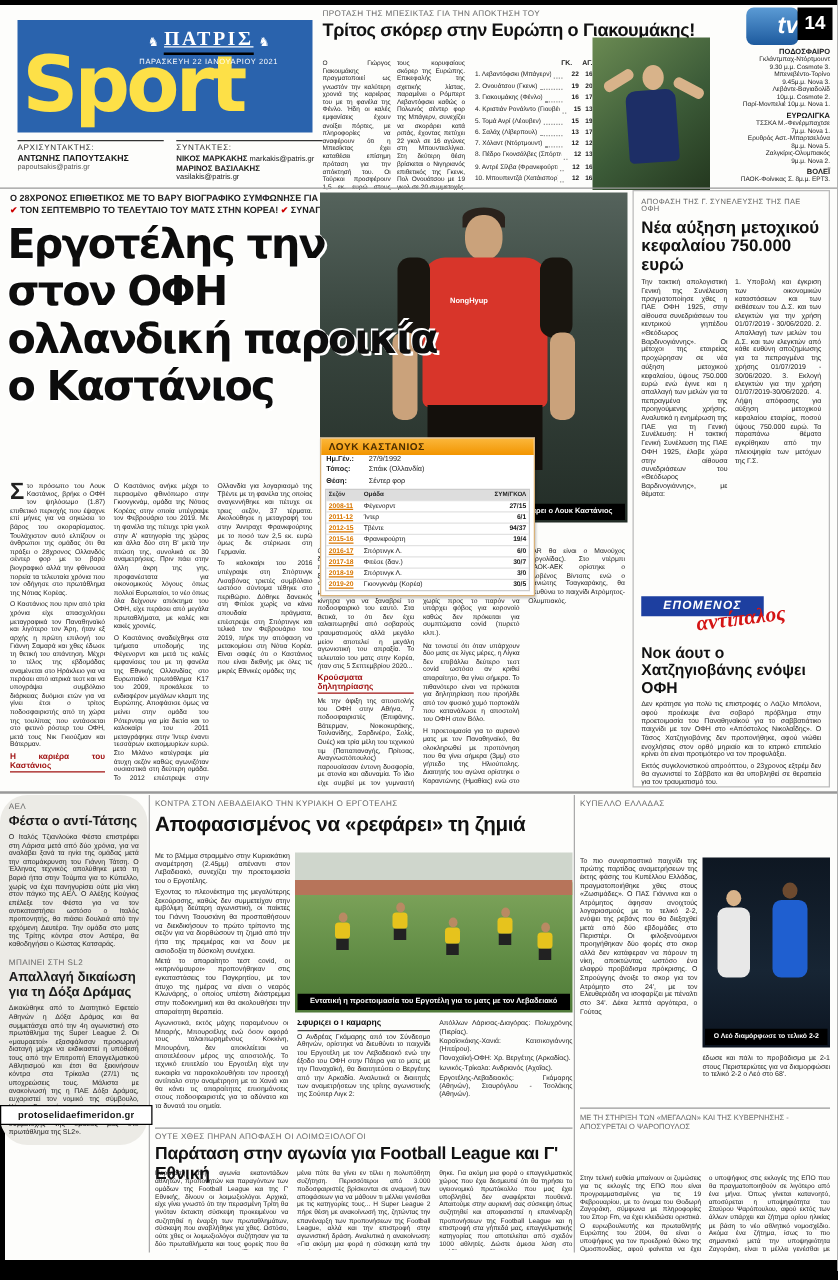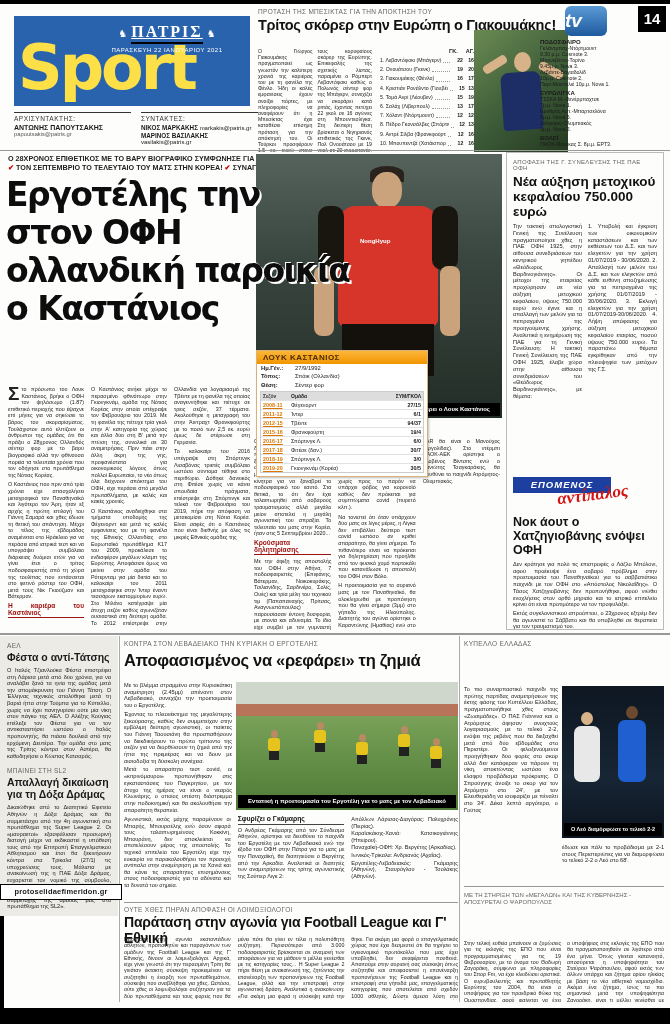--- a/index.html
+++ b/index.html
@@ -36,21 +36,21 @@
   .sc-name{white-space:nowrap;overflow:hidden;}
   .sc-lead{flex:1;border-bottom:1px dotted #999;margin:0 2px 2px 2px;min-width:3px;}
   .sc-num{width:11px;text-align:right;font-weight:bold;}
   .ts-photo{position:absolute;left:216px;top:22px;width:94px;height:122px;overflow:hidden;
             background:linear-gradient(140deg,#6a8a52 0%,#3c5b38 55%,#24381f 100%);}
   .gk-torso{position:absolute;left:28px;top:42px;width:40px;height:58px;background:#1d2e66;border-radius:8px 8px 4px 4px;transform:rotate(-4deg);}
   .gk-head{position:absolute;left:40px;top:22px;width:17px;height:20px;background:#d8b38a;border-radius:50%;}
   .gk-arm{position:absolute;left:8px;top:30px;width:26px;height:9px;background:#d8b38a;border-radius:4px;transform:rotate(-32deg);}
   .gk-arm2{position:absolute;right:4px;top:36px;width:26px;height:9px;background:#d8b38a;border-radius:4px;transform:rotate(28deg);}
   
-  .tvbox{left:540px;top:6px;width:92px;text-align:left;}
+  .tvbox{left:572px;top:6px;width:92px;text-align:right;}
   .tv-logo{width:42px;height:30px;margin:0 auto;background:linear-gradient(180deg,#5b9bd5,#1d5a9e);
            border-radius:6px;color:#fff;font-weight:bold;font-style:italic;font-size:19px;line-height:30px;}
   .tv-sec-title{font-size:6px;font-weight:bold;margin-top:3px;}
   .tv-line{font-size:5.2px;line-height:6px;}
   .pagenum{left:638px;top:6px;width:28px;height:26px;background:#000;color:#fff;font-weight:bold;
            font-size:15px;line-height:26px;text-align:center;}
   .rule{background:#999;}
   
   .main-kicker{left:8px;top:154px;width:520px;font-size:7.2px;font-weight:bold;color:#222;line-height:9px;}
   .chk{color:#c00;}
@@ -95,21 +95,21 @@
   .rb-col{flex:1;font-size:5.6px;line-height:6.8px;text-align:justify;}
   .next-banner{position:relative;height:34px;margin:4px 0 2px 0;}
   .nb-blue{width:98px;height:16px;background:#1d3fa0;color:#fff;font-weight:bold;font-style:italic;
            font-size:9.5px;line-height:16px;text-align:center;letter-spacing:1px;}
   .nb-red{position:absolute;left:44px;top:8px;color:#d41414;font-family:"Liberation Serif",serif;
           font-style:italic;font-weight:bold;font-size:17px;transform:rotate(-7deg);}
   .no-headline{font-size:12.5px;line-height:14px;font-weight:bold;margin:4px 0;color:#111;}
   .no-body{font-size:5.6px;line-height:6.7px;text-align:justify;overflow:hidden;height:140px;}
   .no-body p{margin:0 0 2px 0;}
   
-  .leftpanel{left:0;top:636px;width:118px;height:280px;background:#ecebe6;padding:6px 7px;box-sizing:border-box;}
+  .leftpanel{left:0;top:636px;width:118px;height:280px;background:#ecebe6;padding:6px 7px;box-sizing:border-box;border-radius:22px;}
   .sb-headline{font-size:10.5px;line-height:12px;font-weight:bold;margin:2px 0 4px 0;}
   .sb-body{font-size:5.6px;line-height:6.6px;text-align:justify;}
   .watermark{left:0;top:884px;width:120px;height:14px;background:#fff;border:1px solid #000;z-index:8;
              font-size:7.5px;font-weight:bold;line-height:13px;text-align:center;letter-spacing:.2px;}
   .vrule{width:1px;background:#aaa;}
   .erg-headline{left:124px;top:651px;width:334px;font-size:16.5px;font-weight:bold;letter-spacing:-.3px;color:#111;}
   .erg-col1{left:124px;top:682px;width:108px;height:174px;font-size:5.6px;line-height:6.7px;text-align:justify;overflow:hidden;}
   .erg-col1 p{margin:0 0 2px 0;}
   .erg-photo{left:236px;top:682px;width:222px;height:128px;overflow:hidden;
              background:linear-gradient(180deg,#cfd6cc 0%,#cfd6cc 18%,#7fa55c 19%,#5e8a43 70%,#4f7a38 100%);}

